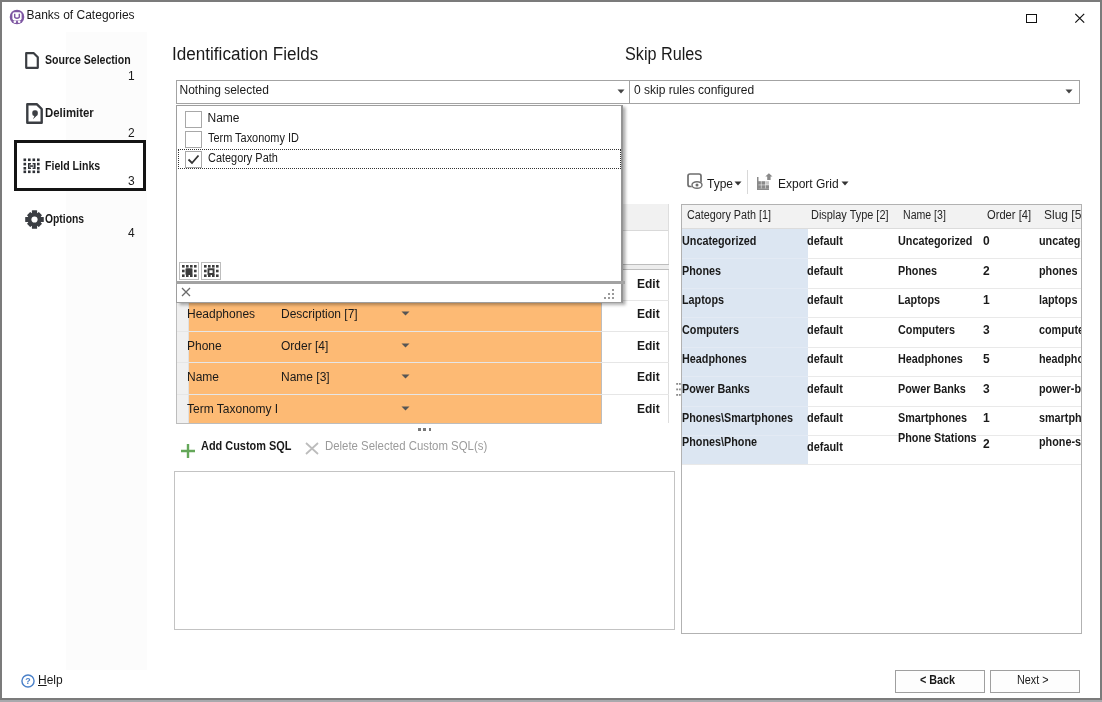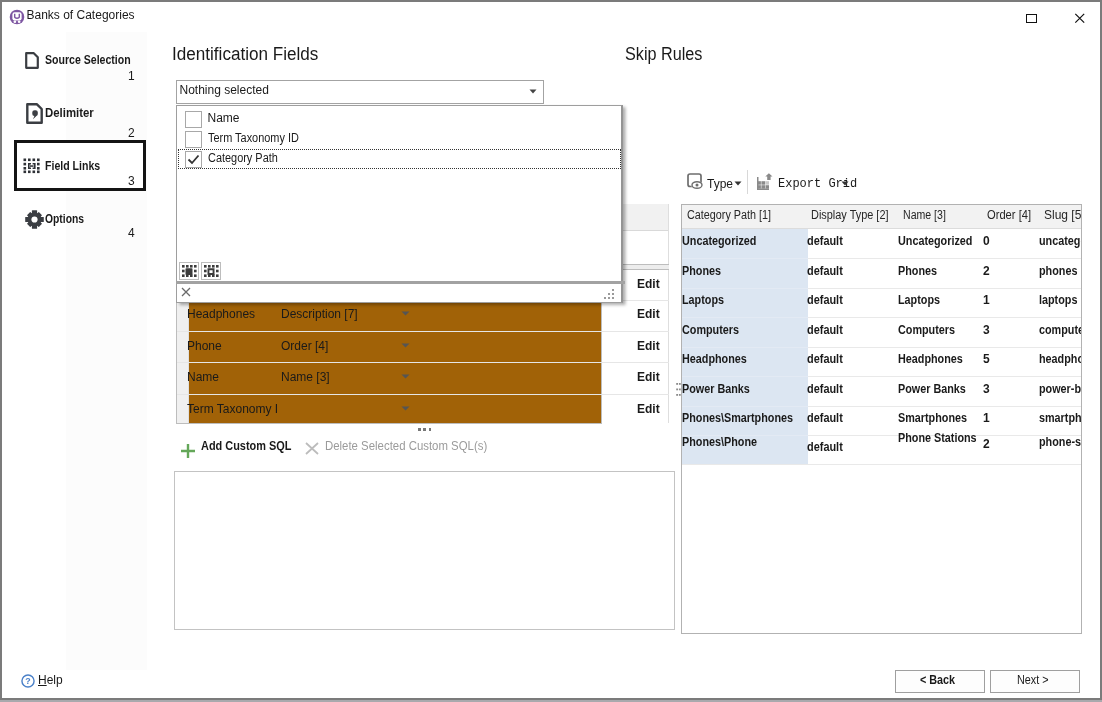--- a/index.html
+++ b/index.html
@@ -85,28 +85,34 @@
       <circle cx="9.5" cy="9.5" r="6.9"></circle>
     </g>
     <circle cx="9.5" cy="9.5" r="3.1" fill="#fff"></circle>
   </svg>
   <div class="abs t12 sx86" style="left:42.5px;top:209.5px;font-weight:600;">Options</div>
   <div class="abs t12" style="left:126px;top:224px;">4</div>
 
   <div class="abs sx95" style="left:169.5px;top:42px;font-size:18px;color:#1a1a1a;">Identification Fields</div>
   <div class="abs sx90" style="left:623px;top:42px;font-size:18px;color:#1a1a1a;">Skip Rules</div>
 
-  <div class="abs" style="left:174px;top:78px;width:368px;height:24px;border:1px solid #a3a3a3;background:#fff;">
+  <div class="abs" style="left:174px;top:78px;width:456px;height:24px;border:1px solid #a3a3a3;background:#fff;">
     <span class="abs t12" style="left:2.5px;top:2px;">Nothing selected</span>
     <svg class="abs" style="right:6px;top:8px" width="8" height="5" viewBox="0 0 8 5">
         <path d="M0.5 0.5 L7.5 0.5 L4 4.5 Z" fill="#444"></path>
       </svg>
   </div>
-
-  <div class="abs" style="left:174px;top:201px;width:426px;height:221px;border:1px solid #bdbdbd;background:#a16207;">
+  <div class="abs" style="left:627px;top:78px;width:451px;height:24px;border:1px solid #a3a3a3;background:#fff;">
+    <span class="abs t12" style="left:4px;top:2px;">0 skip rules configured</span>
+    <svg class="abs" style="right:6px;top:8px" width="8" height="5" viewBox="0 0 8 5">
+        <path d="M0.5 0.5 L7.5 0.5 L4 4.5 Z" fill="#444"></path>
+      </svg>
+  </div>
+
+  <div class="abs" style="left:174px;top:201px;width:426px;height:221px;border:1px solid #bdbdbd;background:#fdba74;">
 
     <div class="abs" style="left:0;top:0;width:491px;height:27px;background:#f1f1f1;border-bottom:1px solid #d9d9d9;"></div>
 
     <div class="abs" style="left:491px;top:0;width:1px;height:219px;background:#dedede;"></div>
 
     <div class="abs" style="left:446px;top:60px;width:45.5px;height:5.5px;background:#ededed;border-top:1px solid #bdbdbd;border-bottom:1px solid #bdbdbd;"></div>
 
     <div class="abs" style="left:0;top:95px;width:11.5px;height:124px;background:#f0f0f0;border-right:1px solid #e0e0e0;"></div>
 
     <div class="abs" style="left:0;top:95.5px;width:491.5px;height:1px;background:#e6e6e6;"></div>
@@ -185,21 +191,21 @@
       <path d="M1 4 L2.5 4 L2.5 15.5 L13 15.5 L13 17 L1 17 Z"></path>
       <rect x="1" y="8.2" width="3.9" height="3.5"></rect>
       <rect x="1" y="12.2" width="3.9" height="3.5"></rect>
       <rect x="5.4" y="8.2" width="3.9" height="3.5"></rect>
       <rect x="5.4" y="12.2" width="3.9" height="3.5"></rect>
       <rect x="9.7" y="12.2" width="3.3" height="3.5"></rect>
       <rect x="9.7" y="8.2" width="3.3" height="3.5" fill="#c9c9c9"></rect>
       <path d="M11.2 7 L11.2 3.4 L9.3 3.4 L12.9 0.3 L16.5 3.4 L14.6 3.4 L14.6 7 Z"></path>
     </g>
   </svg>
-  <div class="abs t12" style="left:776px;top:175px;font-family:Liberation Mono, monospace;">Export Grid</div>
+  <div class="abs t12" style="left:776px;top:175px;">Export Grid</div>
   <svg class="abs" style="left:839px;top:179px" width="8" height="5" viewBox="0 0 8 5">
       <path d="M0.5 0.5 L7.5 0.5 L4 4.5 Z" fill="#333"></path>
     </svg>
 
   <div class="abs" style="left:678.5px;top:201.5px;width:401px;height:430px;border:1px solid #b2b2b2;background:#fff;overflow:hidden;">
 
     <div class="abs" style="left:0;top:0;width:399px;height:24px;background:#f2f2f2;border-bottom:1px solid #dcdcdc;"></div>
     <div class="abs t12 sx90" style="left:5.5px;top:3.5px;color:#262626;">Category Path [1]</div>
     <div class="abs t12 sx91" style="left:129px;top:3.5px;color:#262626;">Display Type [2]</div>
     <div class="abs t12 sx88" style="left:221px;top:3.5px;color:#262626;">Name [3]</div>

